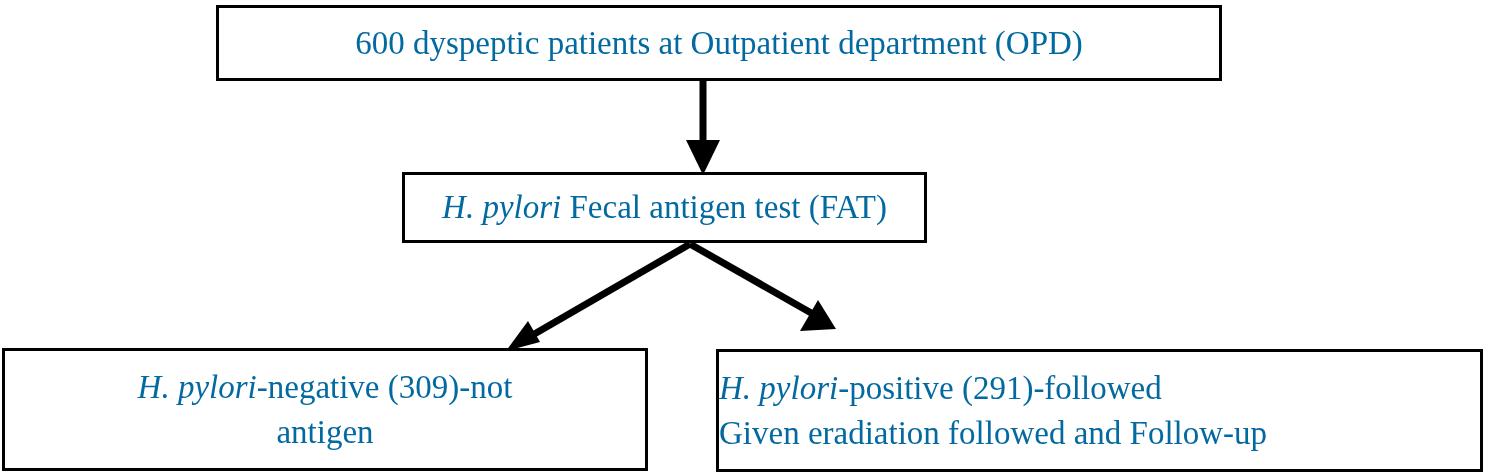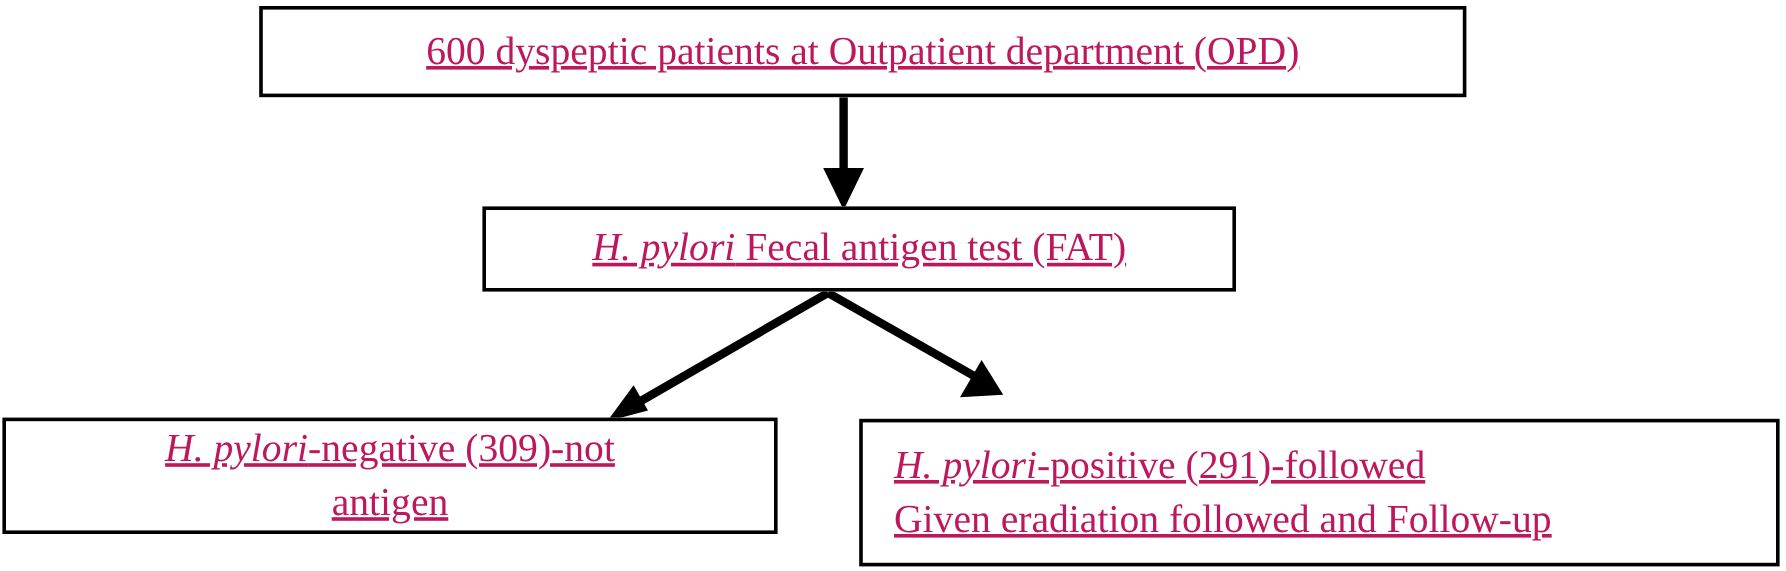--- a/index.html
+++ b/index.html
@@ -23,55 +23,53 @@
   .node-box {
     position: absolute;
     box-sizing: border-box;
     border: 3px solid #000000;
     background: #ffffff;
     display: flex;
     flex-direction: column;
     justify-content: center;
     font-size: 33px;
     line-height: 45px;
-    color: #be185d;
+    color: #0369a1;
     z-index: 2;
-    text-decoration: underline;
   }
   .node-box .line {
     white-space: nowrap;
   }
   .center-text {
     text-align: center;
   }
   .left-text {
     text-align: left;
-    padding-left: 26px;
   }
   .ital {
     font-style: italic;
   }
   
   #box-cohort {
     left: 216px;
     top: 5px;
     width: 1006px;
     height: 76px;
   }
   #box-test {
     left: 402px;
     top: 172px;
-    width: 628px;
+    width: 525px;
     height: 71px;
   }
   #box-negative {
     left: 2px;
     top: 348px;
     width: 646px;
-    height: 97px;
+    height: 123px;
   }
   #box-positive {
     left: 716px;
     top: 349px;
     width: 767px;
     height: 123px;
   }
   
   #connectors {
     position: absolute;

